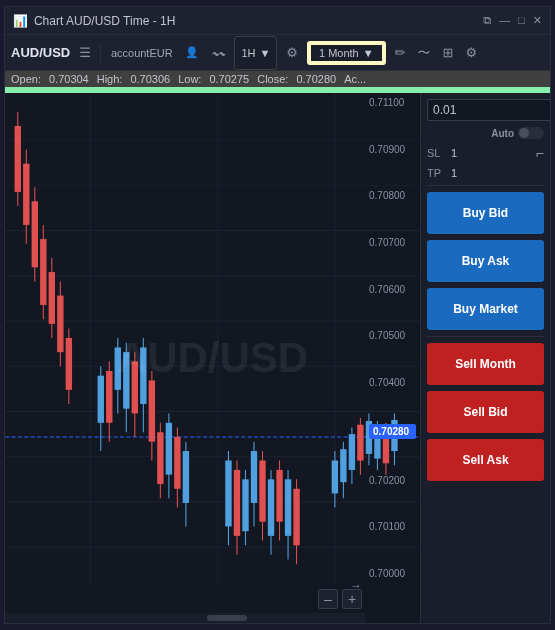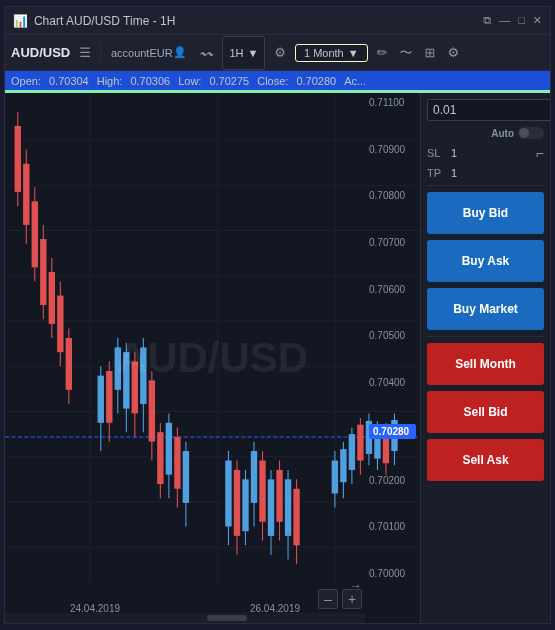--- a/index.html
+++ b/index.html
@@ -61,65 +61,65 @@
     .toolbar-divider {
       width: 1px;
       height: 20px;
       background: #2a2d3a;
     }
     .toolbar-item {
       color: #a0a8b4;
       font-size: 11px;
       display: flex;
       align-items: center;
-      gap: 1px;
+      gap: 13px;
       cursor: pointer;
       padding: 2px 4px;
       border-radius: 2px;
     }
     .toolbar-dropdown {
       background: #1a1d2a;
       border: 1px solid #3a3d4a;
       border-radius: 3px;
       padding: 10px 6px;
       color: #c0c4cc;
       font-size: 11px;
       display: flex;
       align-items: center;
       gap: 4px;
       cursor: pointer;
     }
     .period-btn {
       background: #1a1d2a;
-      border: 1px solid #fef9c3;
+      border: 4px solid #fef9c3;
       border-radius: 3px;
       padding: 2px 8px;
       color: #c0c4cc;
       font-size: 11px;
       display: flex;
       align-items: center;
       gap: 4px;
       cursor: pointer;
     }
     .toolbar-icon {
       color: #8892a0;
       font-size: 13px;
       cursor: pointer;
       padding: 2px 3px;
     }
     
     
     .info-bar {
-      background: #1d4ed8;
+      background: #404040;
       height: 22px;
       display: flex;
       align-items: center;
       padding: 0 6px;
       gap: 8px;
-      border-bottom: 3px solid #86efac;
+      border-bottom: 6px solid #86efac;
       flex-shrink: 0;
       font-size: 11px;
       color: #8892a0;
     }
     .info-bar span { color: #c0c4cc; }
     
     
     .main-content {
       display: flex;
       flex: 1;
@@ -539,24 +539,20 @@
         <span class="price-label">0.70600</span>
         <span class="price-label">0.70500</span>
         <span class="price-label">0.70400</span>
         <span class="price-current">0.70280</span>
         <span class="price-label">0.70200</span>
         <span class="price-label">0.70100</span>
         <span class="price-label">0.70000</span>
       </div>
 
       
-      <div class="time-axis">
-        <span class="time-label">24.04.2019</span>
-        <span class="time-label">26.04.2019</span>
-      </div>
 
       
       <div class="nav-arrow">→</div>
 
       
       <div class="zoom-controls">
         <div class="zoom-btn">–</div>
         <div class="zoom-btn">+</div>
       </div>
 

